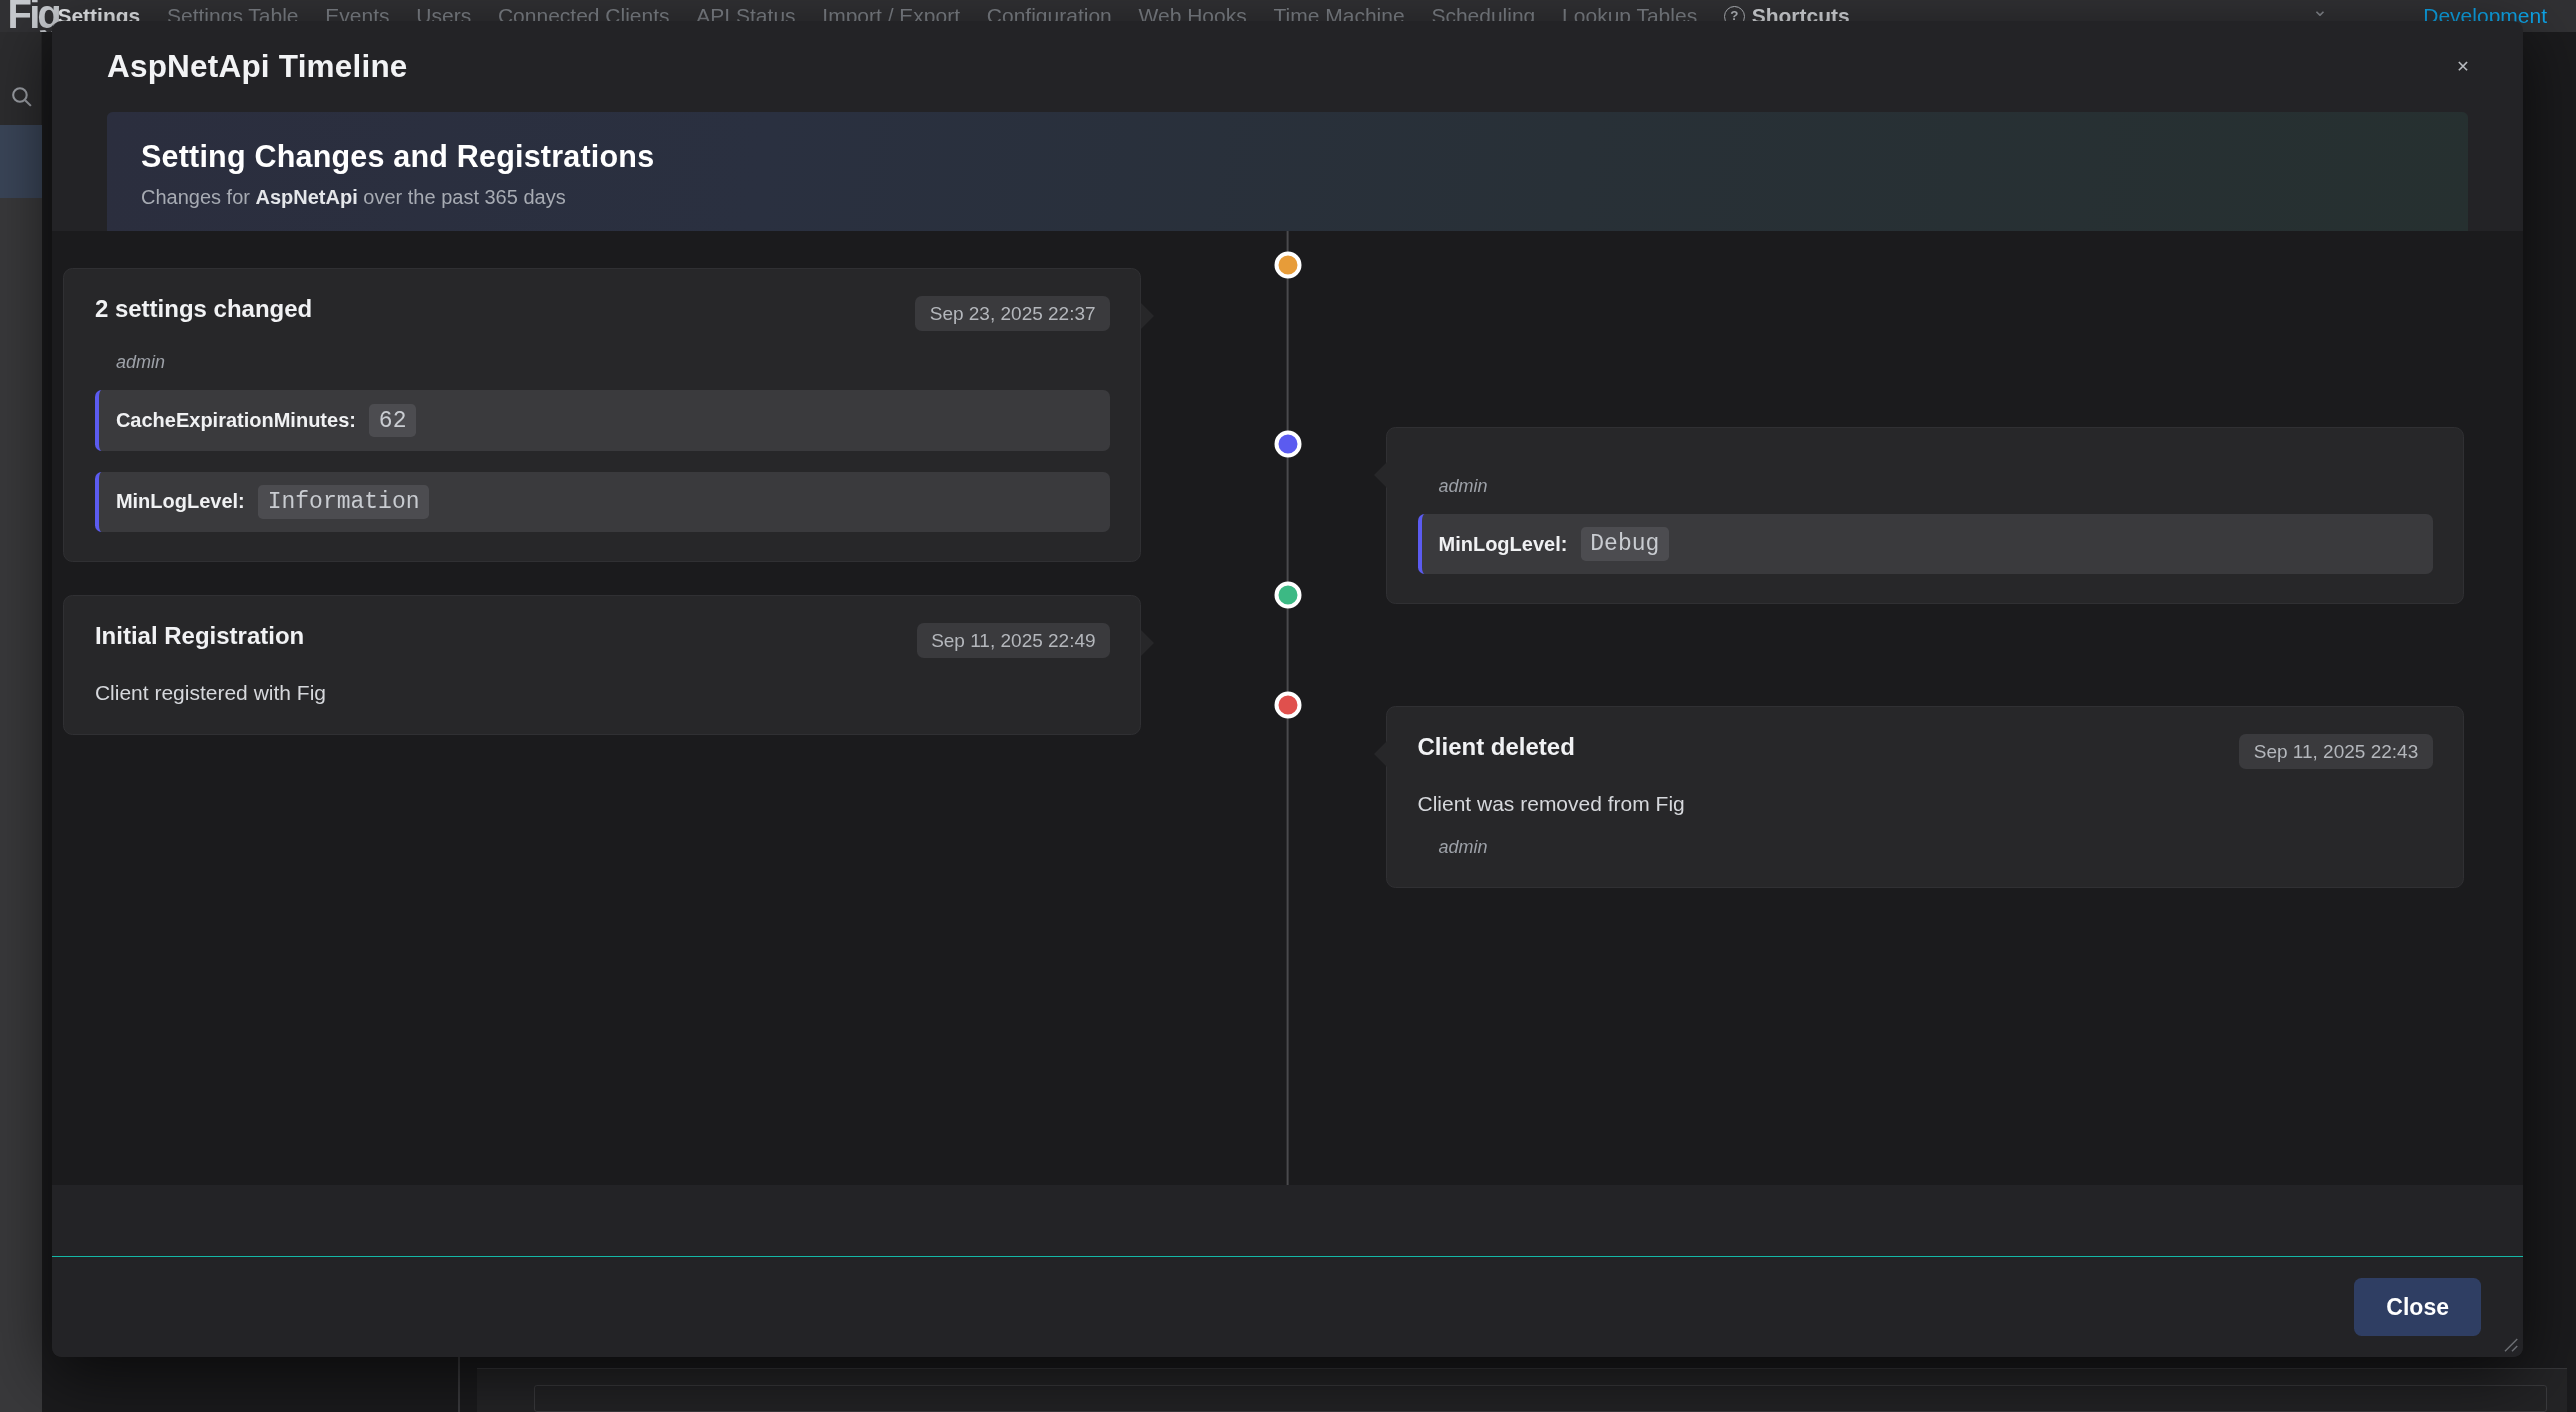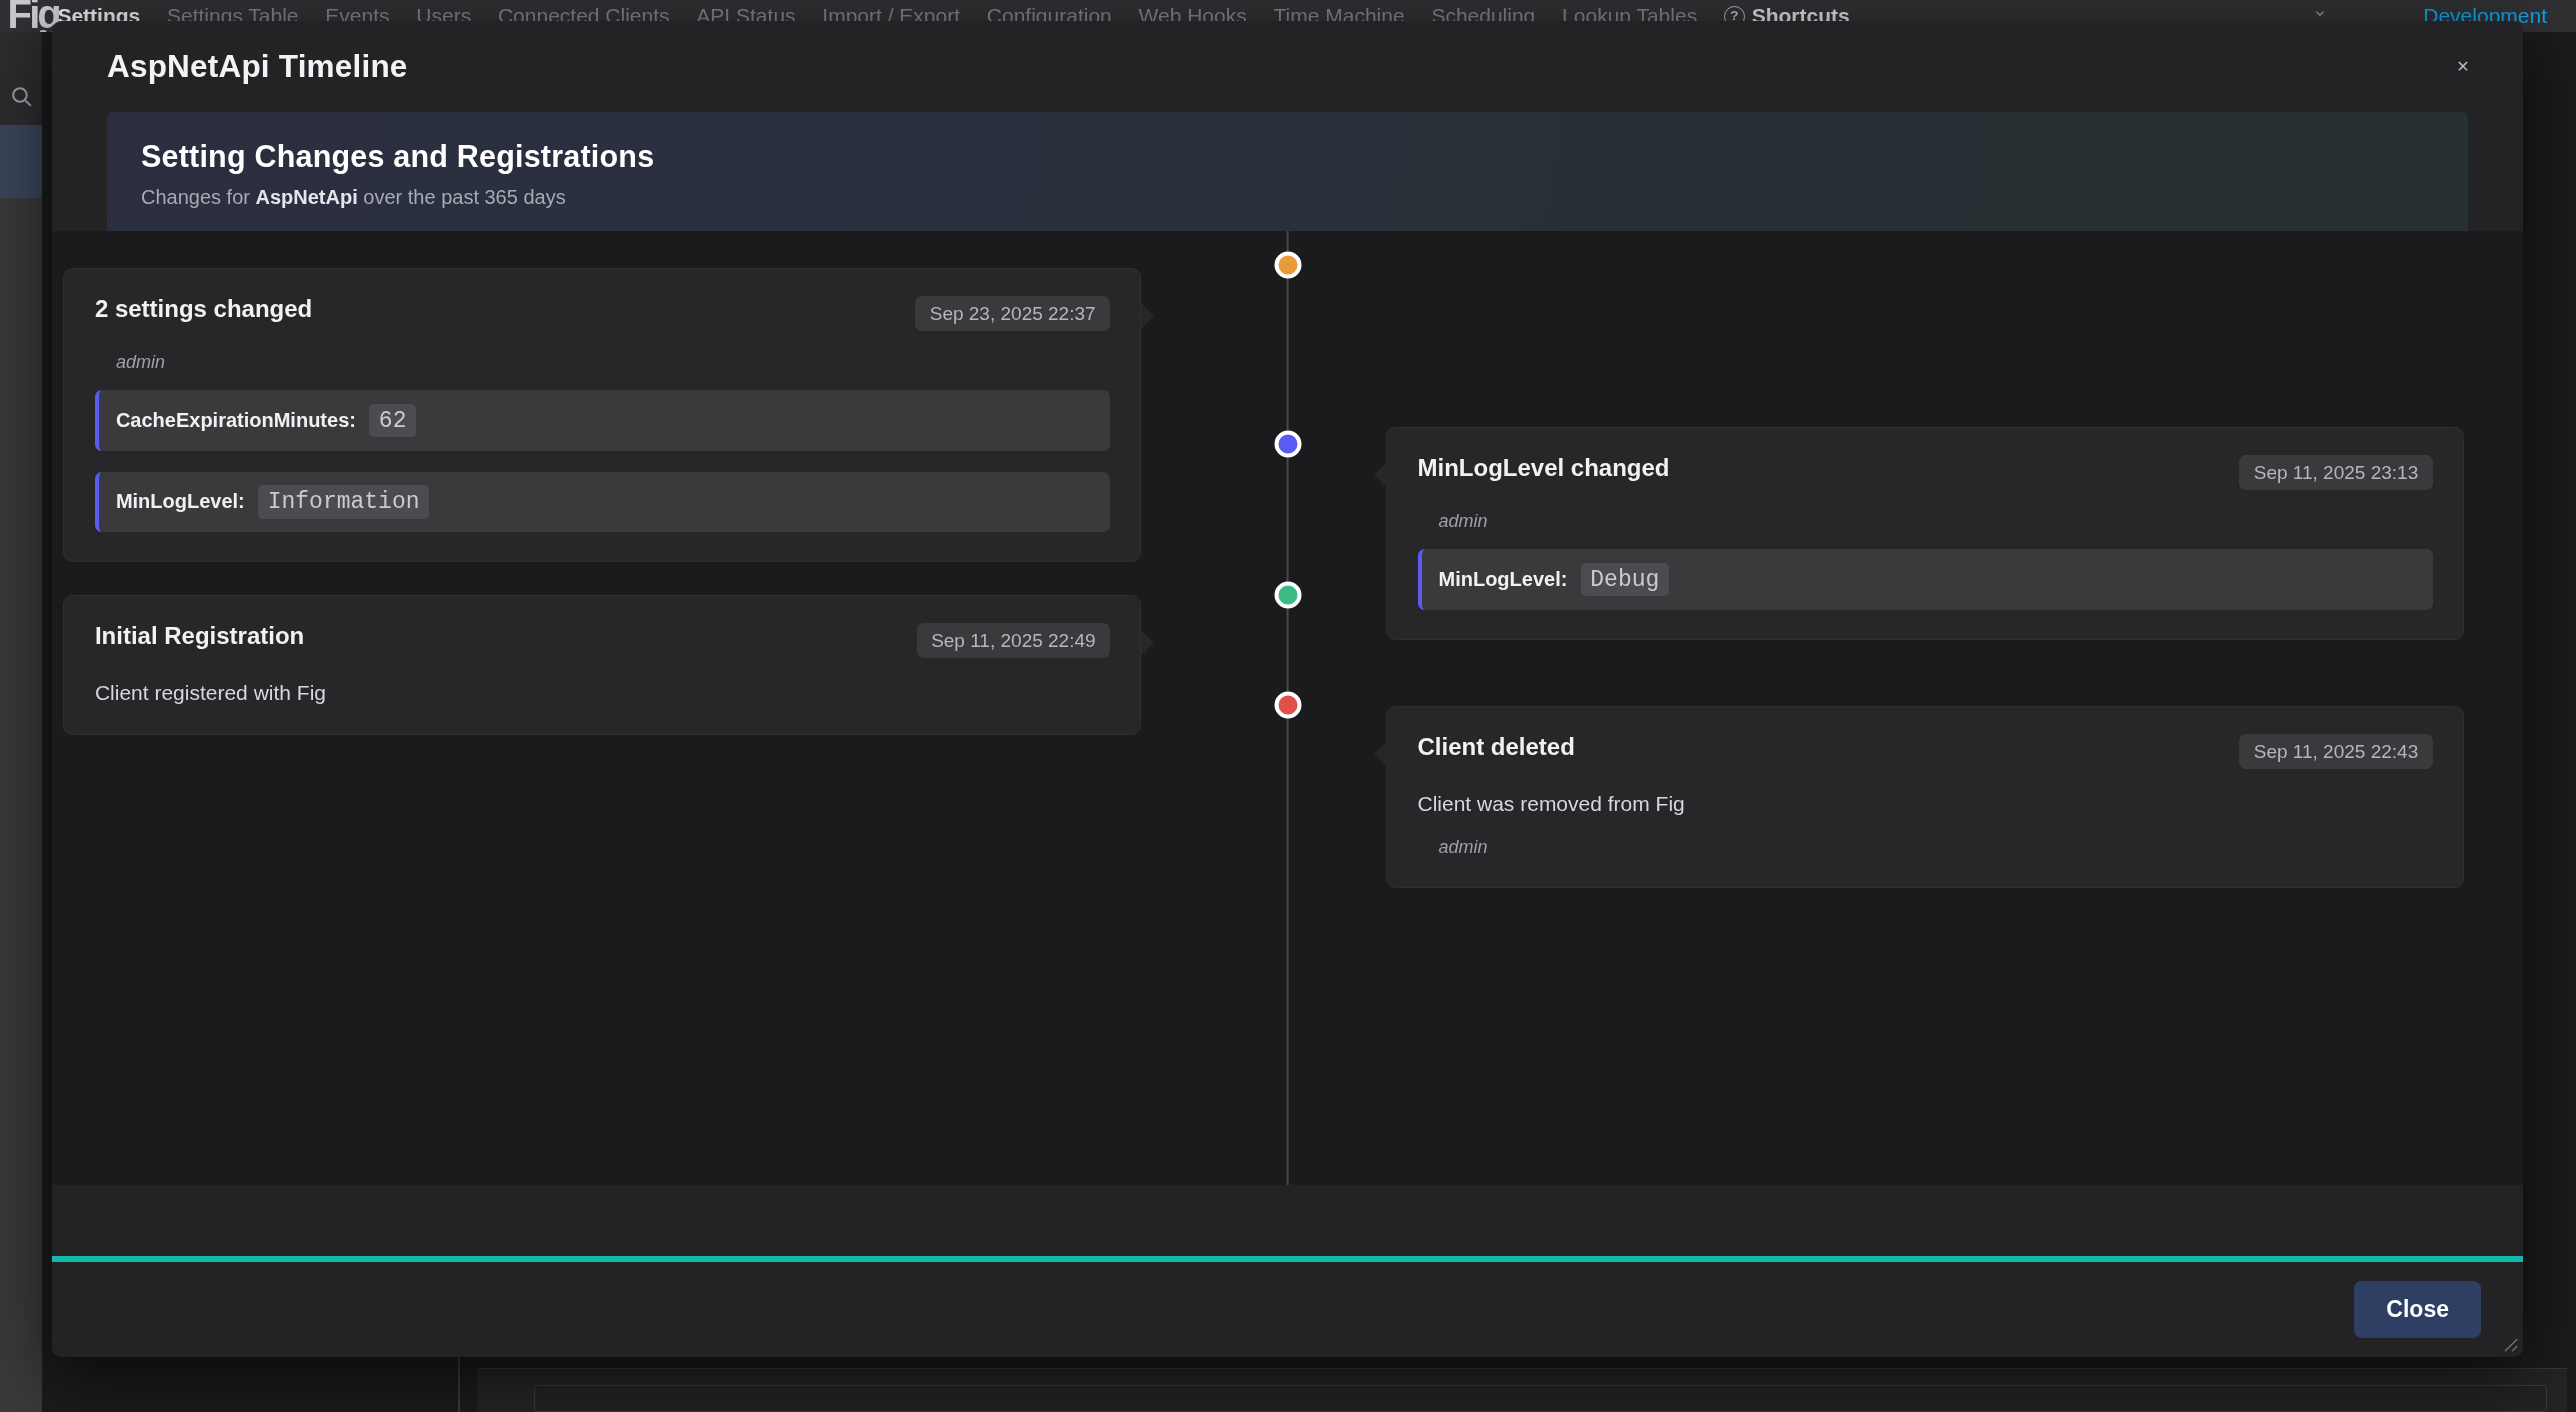--- a/index.html
+++ b/index.html
@@ -172,21 +172,21 @@
   .dot {
     position: absolute; left: 50%;
     width: 27px; height: 27px; border-radius: 50%;
     transform: translate(-50%, -50%);
     border: 4.8px solid #ffffff;
     box-sizing: border-box;
   }
 
   #modal-footer {
     flex: 0 0 101px; height: 101px;
-    border-top: 6px solid #14b8a6;
+    border-top: 1px solid #14b8a6;
     display: flex; align-items: center; justify-content: flex-end;
     padding-right: 42px;
     background: #232326;
   }
   #close-btn {
     background: #2f3e63; color: #ffffff;
     font-size: 23px; font-weight: 700;
     border: none; border-radius: 7.6px;
     padding: 15.3px 32px; cursor: pointer;
     font-family: "Liberation Sans", sans-serif;
@@ -274,24 +274,20 @@
               </div>
               <div class="change" style="border-left-color: rgb(91, 91, 240);">
                 <span class="change-key">MinLogLevel:</span>
                 <span class="change-val">Information</span>
               </div>
             </div>
           </div>
           <div class="dot" style="top: 34px; background: rgb(231, 156, 57);"></div>
           <div class="card right" style="top: 196px;">
             <div class="card-arrow"></div>
-            <div class="card-head">
-              <div class="card-title">MinLogLevel changed</div>
-              <div class="card-time">Sep 11, 2025 23:13</div>
-            </div>
             <div class="card-user">admin</div>
             <div class="change-list">
               <div class="change" style="border-left-color: rgb(91, 91, 240);">
                 <span class="change-key">MinLogLevel:</span>
                 <span class="change-val">Debug</span>
               </div>
             </div>
           </div>
           <div class="dot" style="top: 213px; background: rgb(91, 91, 240);"></div>
           <div class="card left" style="top: 364px;">

